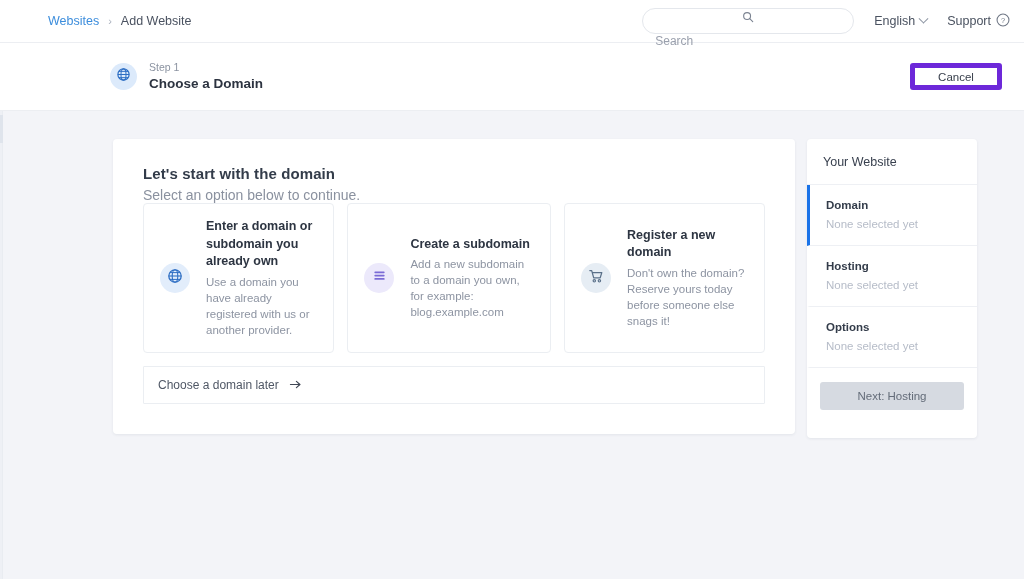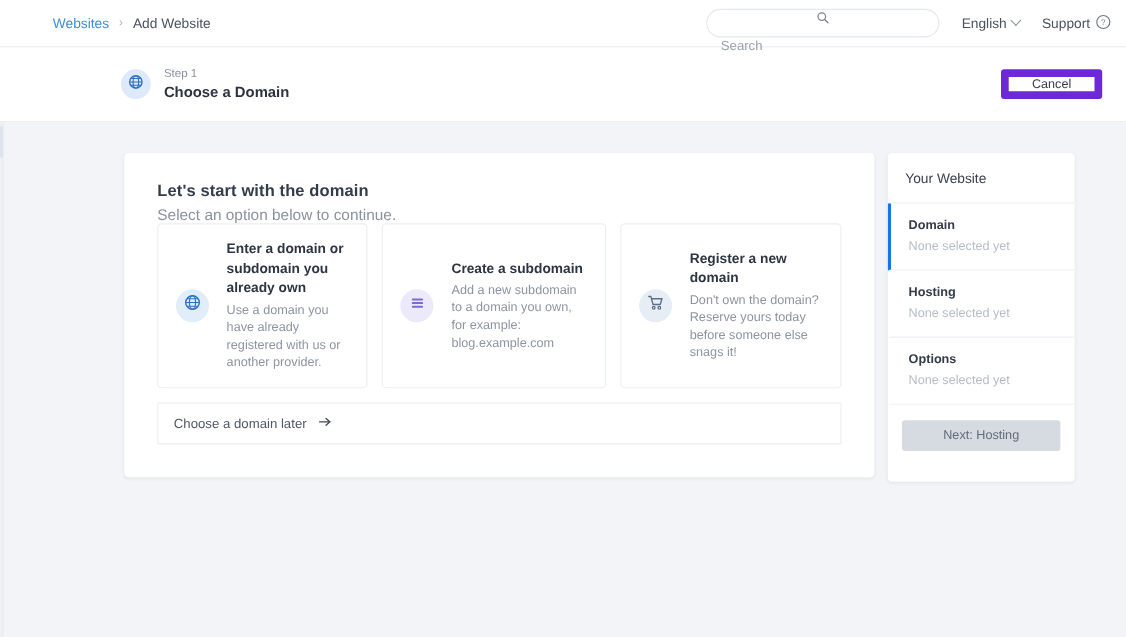--- a/index.html
+++ b/index.html
@@ -111,21 +111,21 @@
     justify-content: center;
     flex: 0 0 auto;
   }
   .step-text { margin-left: 12px; line-height: 1.25; }
   .step-label { font-size: 10.5px; color: #8b93a1; }
   .step-title { font-size: 13.5px; font-weight: bold; color: #2c3340; margin-top: 2px; }
 
   .cancel-btn {
     margin-left: auto;
     width: 92px; height: 27px;
-    border: 7px solid #6d28d9;
+    border: 5px solid #6d28d9;
     border-radius: 3px;
     background: #fff;
     font-family: inherit;
     font-size: 11.5px;
     color: #39404d;
     cursor: pointer;
   }
 
   
   .page {

